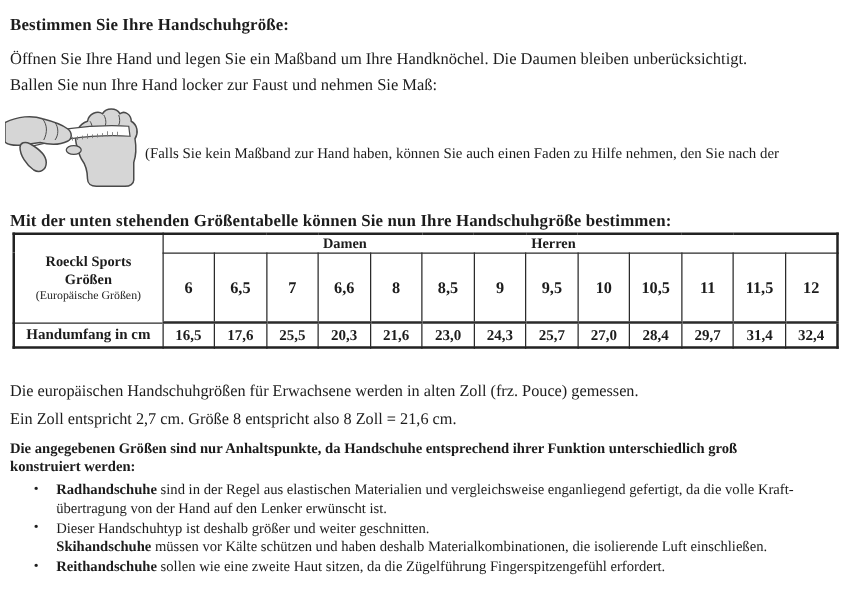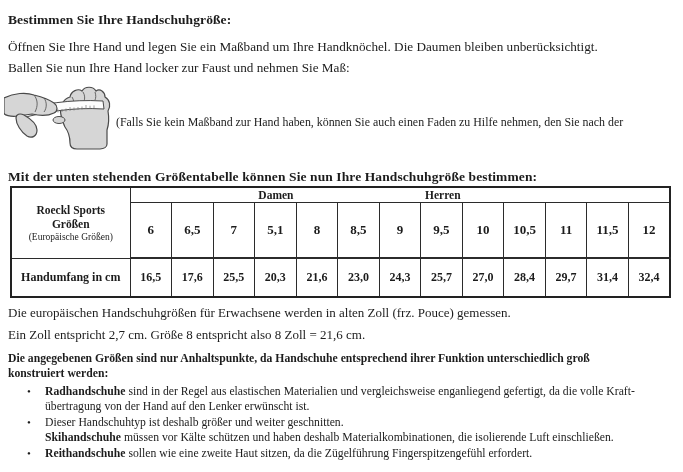--- a/index.html
+++ b/index.html
@@ -39,21 +39,21 @@
     width:661px;
   }
   .size-table td {
     border:1px solid #2b2b2b;
     text-align:center; vertical-align:middle;
     padding:0;
   }
   .size-table { border:2px solid #222; }
   .r-head td { height:15px; }
   .r-sizes td { height:56px; font-size:13px; font-weight:bold; }
-  .r-vals td { height:39px; font-size:12px; font-weight:bold;margin-left:48px; }
+  .r-vals td { height:20px; font-size:12px; font-weight:bold;margin-left:48px; }
   .c-groups { position:relative; font-size:11.5px; font-weight:bold; }
   .c-groups .grp { position:absolute; top:50%; transform:translate(-50%,-50%); white-space:nowrap; }
   .g-damen { left:27%; }
   .g-herren { left:58%; }
   .c-groups, .r-sizes td { border-bottom-width:2px; }
   .c-label { font-size:11.5px; font-weight:bold; line-height:14px;margin-top:16px; }
   .c-label .sub { font-size:9.5px; font-weight:normal; line-height:12px; }
   .c-unit { font-size:11px; font-weight:bold; }
 
   .zoll-note {
@@ -120,21 +120,21 @@
     </td>
     <td colspan="13" class="c-groups">
       <span class="grp g-damen">Damen</span>
       <span class="grp g-herren">Herren</span>
     </td>
   </tr>
   <tr class="r-sizes">
     <td>6</td>
     <td>6,5</td>
     <td>7</td>
-    <td>5,1</td>
+    <td>6,6</td>
     <td>8</td>
     <td>8,5</td>
     <td>9</td>
     <td>9,5</td>
     <td>10</td>
     <td>10,5</td>
     <td>11</td>
     <td>11,5</td>
     <td>12</td>
   </tr>

